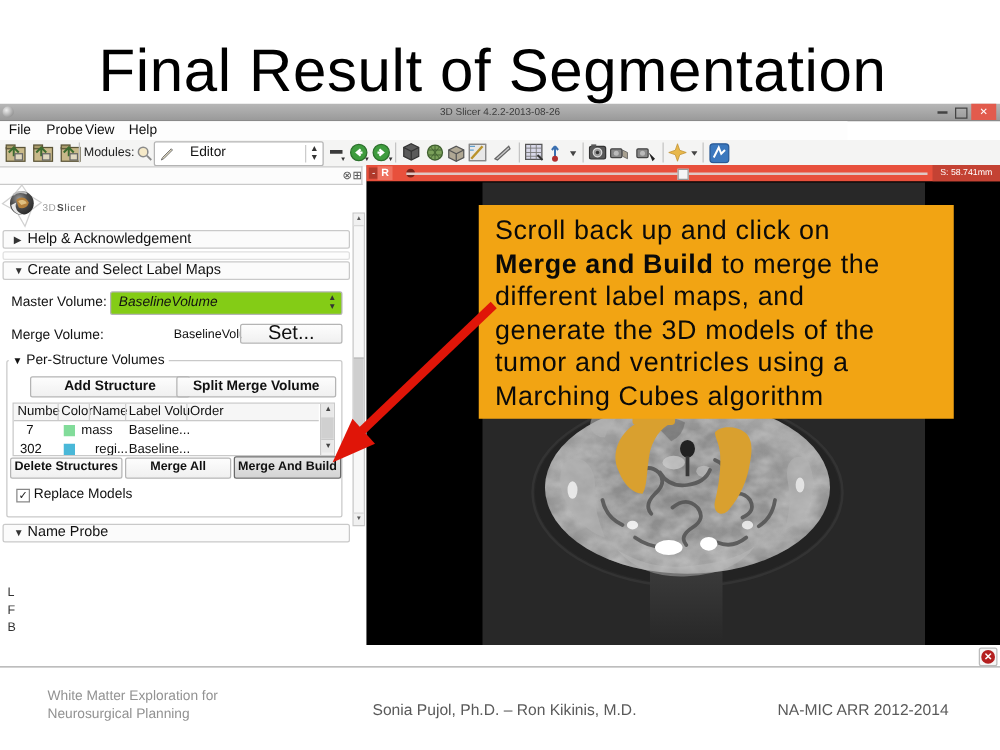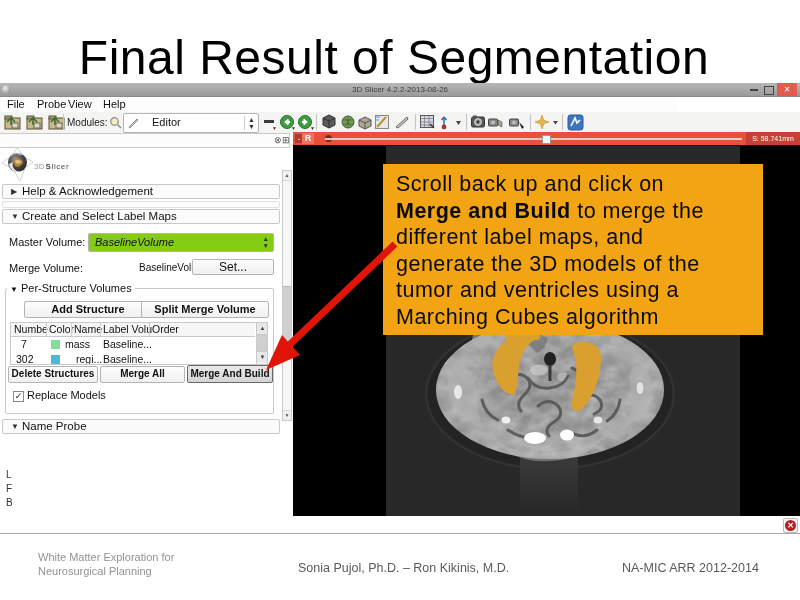--- a/index.html
+++ b/index.html
@@ -281,21 +281,21 @@
       </div>
 
       <span class="abs" style="left:9px;top:103px;font-size:11px;color:#111;">Master Volume:</span>
       <div class="abs" style="left:88px;top:100px;width:184px;height:17px;background:#84cc16;border:1px solid #b4b4b4;border-radius:2px;font-style:italic;">
         <span class="abs" style="left:6px;top:2px;font-size:11px;color:#111;">BaselineVolume</span>
         <div class="abs" style="right:4px;top:2px;font-size:6.5px;color:#333;line-height:6.5px;">▲<br>▼</div>
       </div>
 
       <span class="abs" style="left:9px;top:129px;font-size:11px;color:#111;">Merge Volume:</span>
       <span class="abs" style="left:95px;top:129px;font-size:10px;color:#111;padding-left:44px;">BaselineVolume-label</span>
-      <div class="abs" style="left:192px;top:126px;width:80px;height:14px;background:linear-gradient(#fdfdfd,#f0f0f0);border:1px solid #b4b4b4;border-radius:2px;text-align:center;font-size:12px;color:#111;line-height:14px;">Set...</div>
+      <div class="abs" style="left:192px;top:126px;width:80px;height:14px;background:linear-gradient(#fdfdfd,#f0f0f0);border:1px solid #b4b4b4;border-radius:2px;text-align:center;font-size:16px;color:#111;line-height:14px;">Set...</div>
 
       <div class="abs" style="left:5px;top:155px;width:267px;height:124px;border:1px solid #c9c9c9;border-radius:2px;"></div>
       <div class="abs" style="left:7px;top:149px;background:#fff;padding:0 3px;font-size:11px;color:#111;white-space:nowrap;"><span style="font-size:8px;">▼</span> Per-Structure Volumes</div>
 
       <div class="abs" style="left:12px;top:168px;width:126px;height:15px;background:linear-gradient(#fdfdfd,#f0f0f0);border:1px solid #b4b4b4;border-radius:2px;text-align:center;font-size:11px;font-weight:bold;color:#111;line-height:14px;white-space:nowrap;margin-left:12px;">Add Structure</div>
       <div class="abs" style="left:141px;top:168px;width:126px;height:15px;background:linear-gradient(#fdfdfd,#f0f0f0);border:1px solid #b4b4b4;border-radius:2px;text-align:center;font-size:11px;font-weight:bold;color:#111;line-height:14px;white-space:nowrap;">Split Merge Volume</div>
 
       <div class="abs" style="left:10px;top:189px;width:256px;height:41px;border:1px solid #c9c9c9;background:#fff;overflow:hidden;">
         <div class="abs" style="left:0;top:0;width:244px;height:13px;background:#f6f6f6;border-bottom:1px solid #c9c9c9;font-size:10.5px;color:#111;">
           <span class="abs" style="left:3px;">Numbe</span>

